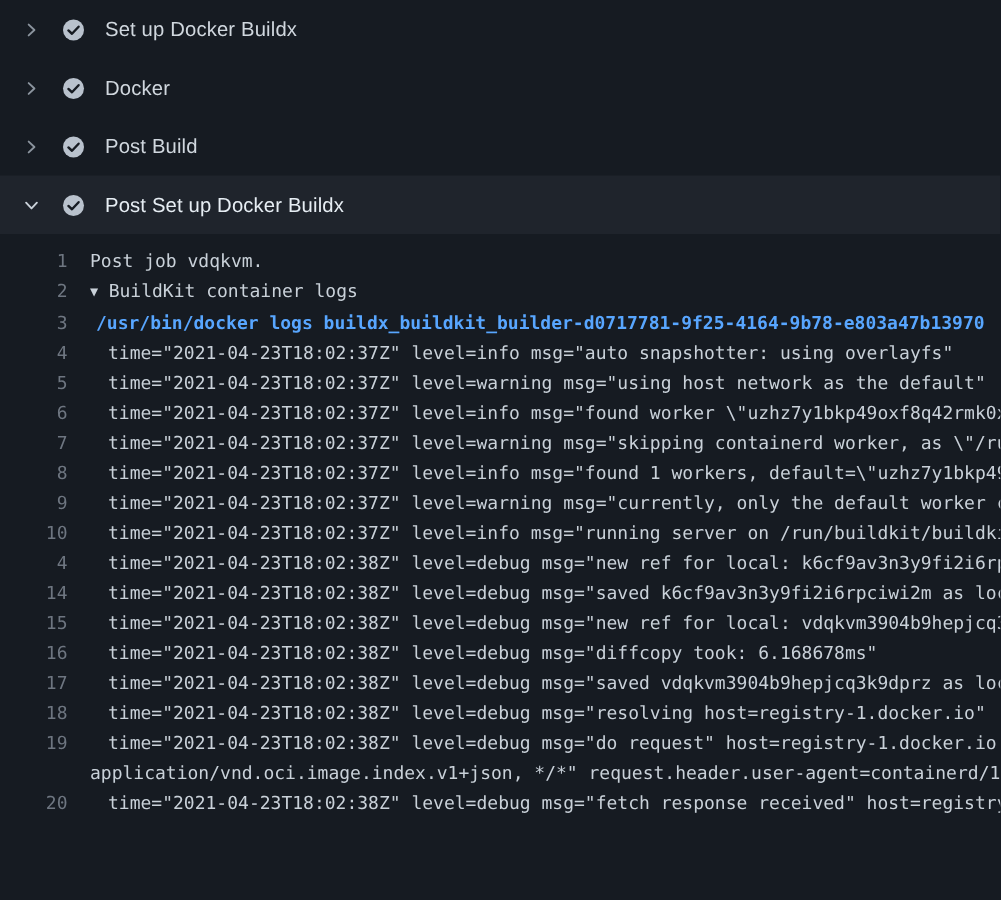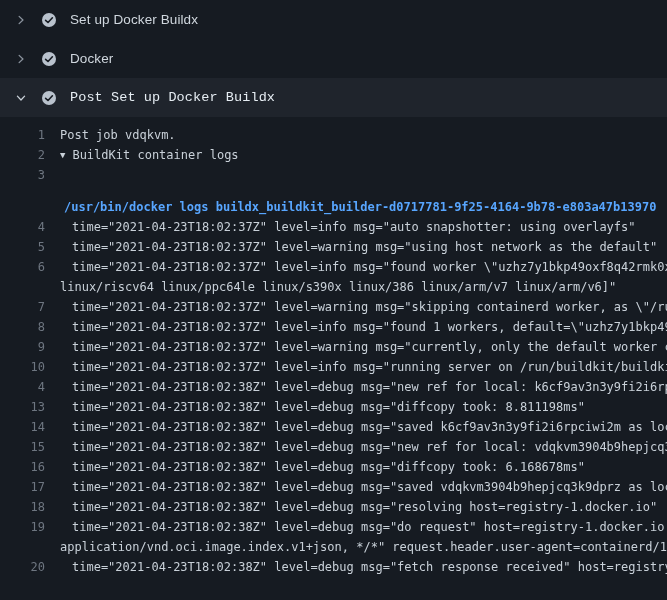--- a/index.html
+++ b/index.html
@@ -38,41 +38,41 @@
   .section-row .check{
     width:16px;height:16px;display:flex;align-items:center;justify-content:center;
     color:var(--check);margin:0 13px 0 12px;flex:0 0 16px;
   }
   .section-row .stitle{
     font-size:13.5px;
     color:#d0d7de;
     letter-spacing:.1px;
   }
   .section-row.expanded{background:rgba(144,157,171,0.08);}
-  .section-row.expanded .stitle{color:#e6edf3;font-family:Liberation Mono, monospace;}
+  .section-row.expanded .stitle{color:#e6edf3;}
 
   
   .log{
     font-family:"DejaVu Sans Mono","Liberation Mono",monospace;
     font-size:12px;
     line-height:20px;
     padding-top:8px;
     color:var(--log-text);
   }
   .log-row{display:flex;white-space:pre;}
   .lnum{
     flex:0 0 50px;
     text-align:right;
     padding-right:5px;
     color:var(--muted);
     cursor:pointer;
     user-select:none;
   }
   .ltext{flex:1;overflow:hidden;padding-left:10px;}
-  .ltext.ind-cmd{padding-left:14px;margin-top:32px;}
+  .ltext.ind-cmd{padding-left:14px;}
   .ltext.ind-entry{padding-left:22px;}
   .ltext.cmd{color:var(--accent);font-weight:700;}
   .group-caret{
     display:inline-block;
     font-size:9px;
     margin-right:7px;
     vertical-align:1px;
     color:#c9d1d9;
     cursor:pointer;
   }
@@ -105,20 +105,34 @@
     </span>
     <span class="check">
       <svg viewBox="0 0 16 16" width="16" height="16" aria-hidden="true">
         <circle cx="8" cy="8" r="7" fill="currentColor"></circle>
         <path d="M4.6 8.3 L7 10.5 L11.4 5.8" fill="none" stroke="#161b22" stroke-width="1.6" stroke-linecap="round" stroke-linejoin="round"></path>
       </svg>
     </span>
     <span class="stitle">Docker</span>
   </div>
 
+  <div class="section-row">
+    <span class="chev">
+      <svg viewBox="0 0 16 16" width="12" height="12" aria-hidden="true">
+        <path d="M5.5 3.2 L10.6 8 L5.5 12.8" fill="none" stroke="currentColor" stroke-width="1.7" stroke-linecap="round" stroke-linejoin="round"></path>
+      </svg>
+    </span>
+    <span class="check">
+      <svg viewBox="0 0 16 16" width="16" height="16" aria-hidden="true">
+        <circle cx="8" cy="8" r="7" fill="currentColor"></circle>
+        <path d="M4.6 8.3 L7 10.5 L11.4 5.8" fill="none" stroke="#161b22" stroke-width="1.6" stroke-linecap="round" stroke-linejoin="round"></path>
+      </svg>
+    </span>
+    <span class="stitle">Post Build</span>
+  </div>
 
   <div class="section-row expanded">
     <span class="chev">
       <svg viewBox="0 0 16 16" width="12" height="12" aria-hidden="true">
         <path d="M5.5 3.2 L10.6 8 L5.5 12.8" fill="none" stroke="currentColor" stroke-width="1.7" stroke-linecap="round" stroke-linejoin="round"></path>
       </svg>
     </span>
     <span class="check">
       <svg viewBox="0 0 16 16" width="16" height="16" aria-hidden="true">
         <circle cx="8" cy="8" r="7" fill="currentColor"></circle>
@@ -152,24 +166,20 @@
   <div class="log-row">
     <span class="lnum">5</span>
     <span class="ltext ind-entry">time="2021-04-23T18:02:37Z" level=warning msg="using host network as the default"</span>
   </div>
 
   <div class="log-row">
     <span class="lnum">6</span>
     <span class="ltext ind-entry">time="2021-04-23T18:02:37Z" level=info msg="found worker \"uzhz7y1bkp49oxf8q42rmk0xj</span>
   </div>
 
-  <div class="log-row">
-    <span class="lnum"></span>
-    <span class="ltext">linux/riscv64 linux/ppc64le linux/s390x linux/386 linux/arm/v7 linux/arm/v6]"</span>
-  </div>
 
   <div class="log-row">
     <span class="lnum">7</span>
     <span class="ltext ind-entry">time="2021-04-23T18:02:37Z" level=warning msg="skipping containerd worker, as \"/run</span>
   </div>
 
   <div class="log-row">
     <span class="lnum">8</span>
     <span class="ltext ind-entry">time="2021-04-23T18:02:37Z" level=info msg="found 1 workers, default=\"uzhz7y1bkp49o</span>
   </div>
@@ -183,24 +193,20 @@
     <span class="lnum">10</span>
     <span class="ltext ind-entry">time="2021-04-23T18:02:37Z" level=info msg="running server on /run/buildkit/buildkit</span>
   </div>
 
 
   <div class="log-row">
     <span class="lnum">4</span>
     <span class="ltext ind-entry">time="2021-04-23T18:02:38Z" level=debug msg="new ref for local: k6cf9av3n3y9fi2i6rpc</span>
   </div>
 
-  <div class="log-row">
-    <span class="lnum">13</span>
-    <span class="ltext ind-entry">time="2021-04-23T18:02:38Z" level=debug msg="diffcopy took: 8.811198ms"</span>
-  </div>
 
   <div class="log-row">
     <span class="lnum">14</span>
     <span class="ltext ind-entry">time="2021-04-23T18:02:38Z" level=debug msg="saved k6cf9av3n3y9fi2i6rpciwi2m as loca</span>
   </div>
 
   <div class="log-row">
     <span class="lnum">15</span>
     <span class="ltext ind-entry">time="2021-04-23T18:02:38Z" level=debug msg="new ref for local: vdqkvm3904b9hepjcq3k</span>
   </div>

